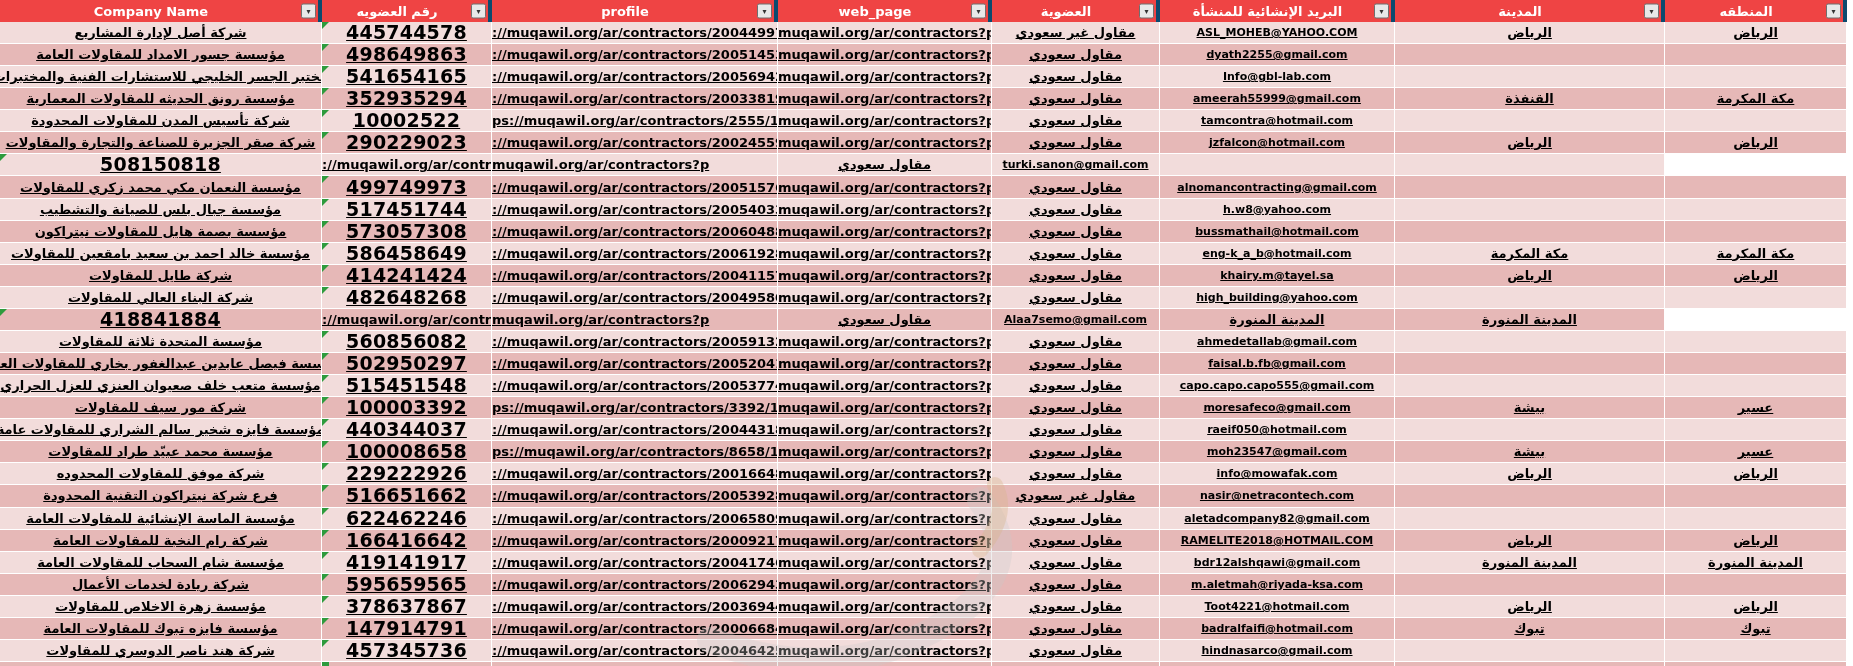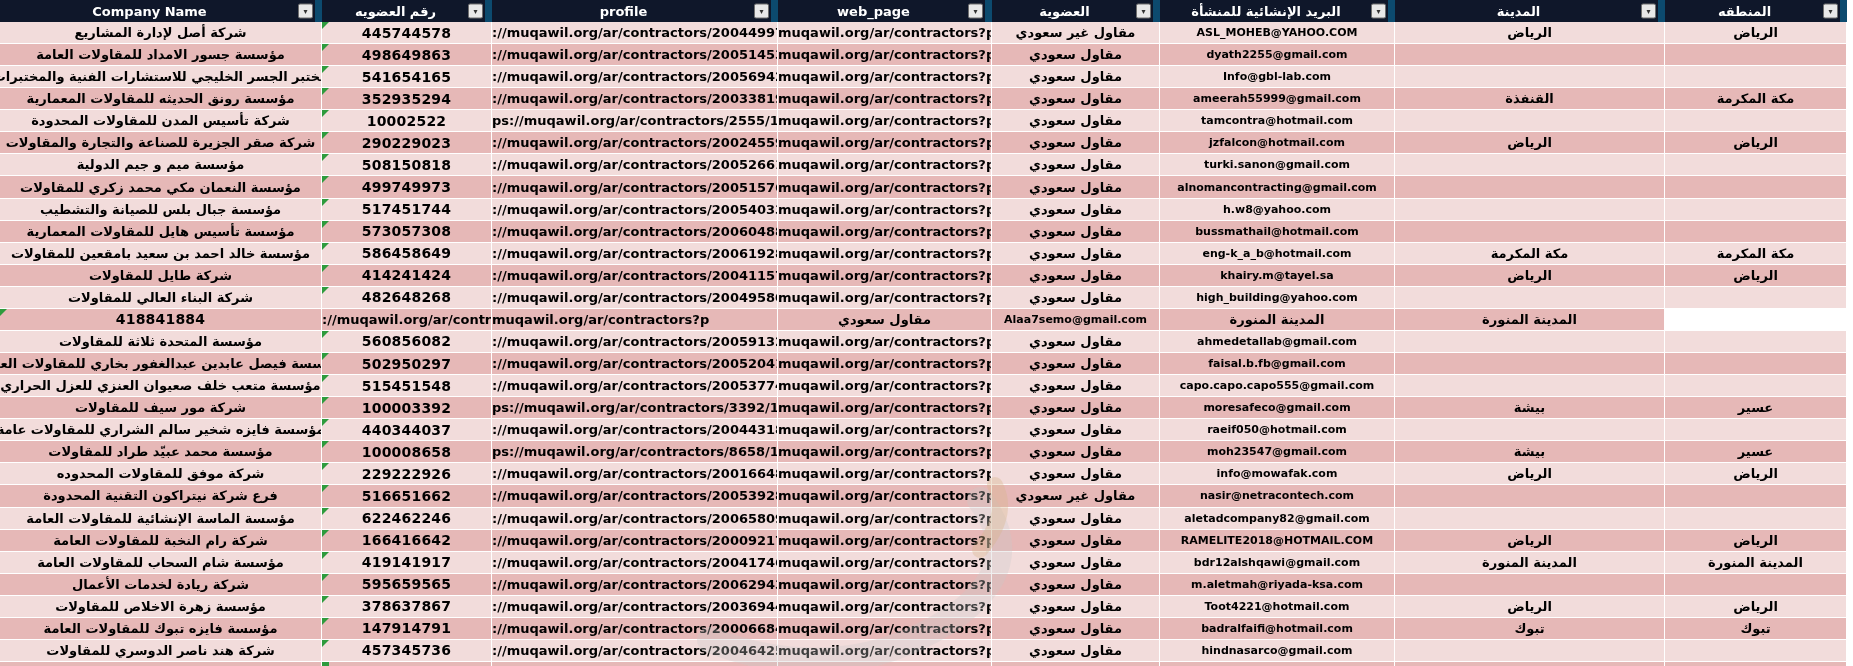--- a/index.html
+++ b/index.html
@@ -11,46 +11,46 @@
     font-weight:bold;
     overflow:hidden;
   }
   .grid-cols{
     display:grid;
     grid-template-columns:322px 170px 286px 214px 168px 235px 270px 182px 6px;
   }
   
   .hrow{height:22px;}
   .hcell{
-    background:#0f172a;color:#ffffff;
+    background:#ef4444;color:#ffffff;
     display:flex;align-items:center;justify-content:center;
-    position:relative;border-right:7px solid #0c4a6e;
+    position:relative;border-right:4px solid #0c4a6e;
     font-size:13px;box-sizing:border-box;white-space:nowrap;overflow:hidden;
   }
   .hcell .hlabel{padding:0 20px 0 4px;}
   .hcell.sliver{background:#ffffff;border-right:none;}
   .filter{
     position:absolute;right:2px;top:50%;transform:translateY(-50%);
     width:15px;height:15px;background:#e8e8e8;border:1px solid #6f6f6f;
     border-radius:2px;display:flex;align-items:center;justify-content:center;
     padding:0;cursor:pointer;
   }
   .farrow{font-size:8px;color:#333;line-height:1;font-family:"DejaVu Sans",sans-serif;}
   
   .rows{display:grid;grid-template-rows:repeat(29,1fr);height:640px;}
-  .row{border-bottom:1px solid #ffffff;box-sizing:border-box;}
+  .row{border-bottom:1px solid #ffffff;box-sizing:border-box;text-decoration:underline;}
   .row.light .cell{background:#F2DCDB;}
   .row.dark  .cell{background:#E6B8B7;}
   .cell{
     border-right:1px solid #ffffff;box-sizing:border-box;
     display:flex;align-items:center;justify-content:center;
     font-size:13px;color:#000;overflow:hidden;white-space:nowrap;
     position:relative;line-height:1;
   }
-  .c-num{font-size:14px;letter-spacing:.2px;}
+  .c-num{font-size:19px;letter-spacing:.2px;}
   .c-profile,.c-web{justify-content:flex-start;direction:ltr;}
   .c-email{font-size:11px;}
   .c-sliver{background:#ffffff !important;border-right:none;}
   .tri{
     position:absolute;left:0;top:0;width:0;height:0;
     border-top:7px solid #2E9B3D;border-right:7px solid transparent;
   }
   
   .partial{height:4px;}
   .pcell{background:#E6B8B7;border-right:1px solid #fff;box-sizing:border-box;position:relative;}
@@ -195,21 +195,20 @@
     </div>
     <div class="cell c-profile">://muqawil.org/ar/contractors/20024559</div>
     <div class="cell c-web">muqawil.org/ar/contractors?p</div>
     <div class="cell c-member" dir="rtl">مقاول سعودي</div>
     <div class="cell c-email">jzfalcon@hotmail.com</div>
     <div class="cell c-city" dir="rtl">الرياض</div>
     <div class="cell c-region" dir="rtl">الرياض</div>
     <div class="cell c-sliver"></div>
   </div>
       <div class="row grid-cols light">
-    <div class="cell c-company" dir="rtl">مؤسسة ميم و جيم الدولية</div>
     <div class="cell c-num">
       <i class="tri"></i>
       <span class="numtxt">508150818</span>
     </div>
     <div class="cell c-profile">://muqawil.org/ar/contractors/20052661</div>
     <div class="cell c-web">muqawil.org/ar/contractors?p</div>
     <div class="cell c-member" dir="rtl">مقاول سعودي</div>
     <div class="cell c-email">turki.sanon@gmail.com</div>
     <div class="cell c-city" dir="rtl"></div>
     <div class="cell c-region" dir="rtl"></div>
@@ -237,21 +236,21 @@
     </div>
     <div class="cell c-profile">://muqawil.org/ar/contractors/20054033</div>
     <div class="cell c-web">muqawil.org/ar/contractors?p</div>
     <div class="cell c-member" dir="rtl">مقاول سعودي</div>
     <div class="cell c-email">h.w8@yahoo.com</div>
     <div class="cell c-city" dir="rtl"></div>
     <div class="cell c-region" dir="rtl"></div>
     <div class="cell c-sliver"></div>
   </div>
       <div class="row grid-cols dark">
-    <div class="cell c-company" dir="rtl">مؤسسة تأسيس هايل للمقاولات المعمارية</div>
+    <div class="cell c-company" dir="rtl">مؤسسة بصمة هايل للمقاولات نيتراكون</div>
     <div class="cell c-num">
       <i class="tri"></i>
       <span class="numtxt">573057308</span>
     </div>
     <div class="cell c-profile">://muqawil.org/ar/contractors/20060488</div>
     <div class="cell c-web">muqawil.org/ar/contractors?p</div>
     <div class="cell c-member" dir="rtl">مقاول سعودي</div>
     <div class="cell c-email">bussmathail@hotmail.com</div>
     <div class="cell c-city" dir="rtl"></div>
     <div class="cell c-region" dir="rtl"></div>

